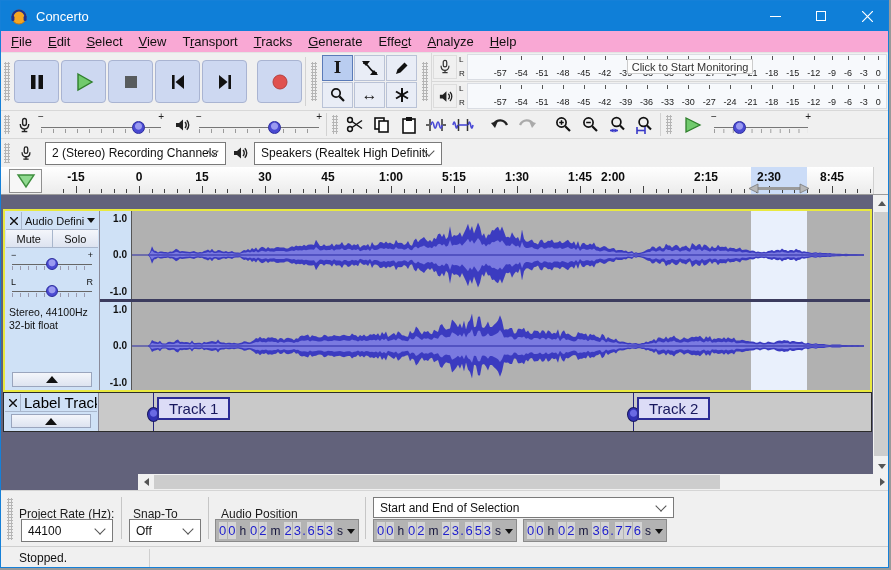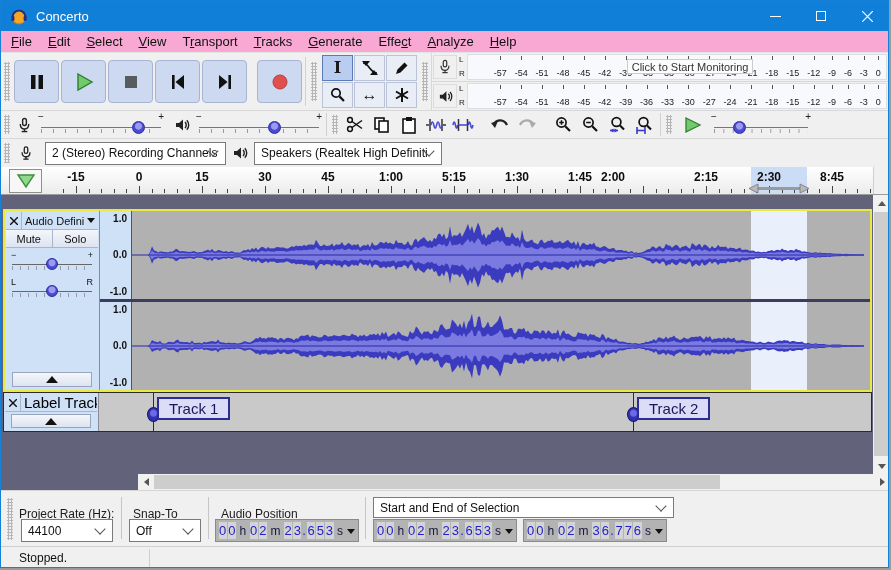--- a/index.html
+++ b/index.html
@@ -624,20 +624,24 @@
             <div class="ticks"></div>
           <div class="thumb"></div>
         </div>
         <div class="tp-slider">
           <span class="end l">L</span>
           <span class="end r">R</span>
           <div class="rail"></div>
             <div class="ticks"></div>
           <div class="thumb"></div>
         </div>
+        <div class="tp-info">
+          <div>Stereo, 44100Hz</div>
+          <div>32-bit float</div>
+        </div>
         <div class="tp-collapse">
             <span class="tri-up"></span>
           </div>
       </div>
       <div class="tcontent">
         <div class="channel">
           <div class="vruler">
             <span class="vr-top">1.0</span>
             <span class="vr-mid">0.0</span>
             <span class="vr-bot">-1.0</span>

